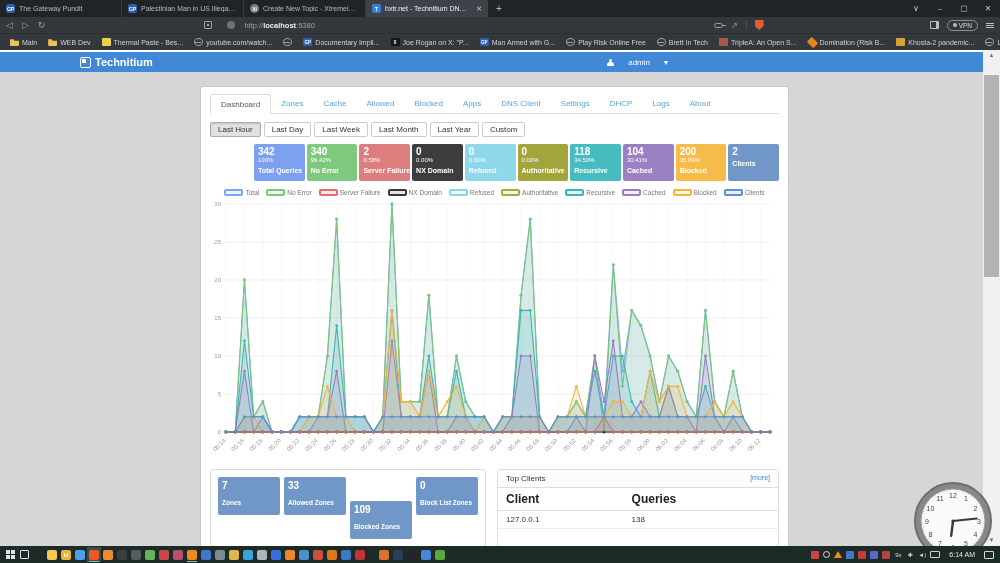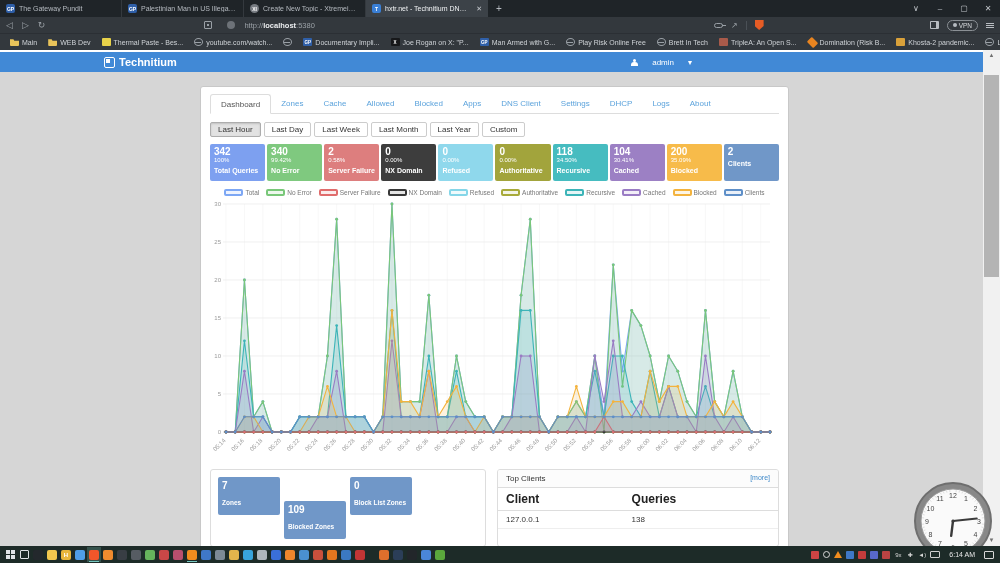--- a/index.html
+++ b/index.html
@@ -50,21 +50,21 @@
   .bkic.x{background:#17181a;}
   .bkic.page-yellow{background:#e8d24a;}
   .bkic.dice{background:#a85a4a;}
   .bkic.diamond-orange{background:#e88420;transform:rotate(45deg);width:7px;height:7px;}
   .bkic.book{background:#d9a13a;}
 
   
   .viewport{position:absolute;top:50px;left:0;right:0;bottom:17px;background:#d6d6d6;overflow:hidden;}
   .pagegap{height:2px;background:#fff;}
   .navbar{height:20px;background:#4189d6;position:relative;}
-  .nav-inner{width:588px;margin-left:104px;height:100%;display:flex;align-items:center;}
+  .nav-inner{width:588px;margin-left:80px;height:100%;display:flex;align-items:center;}
   .brand{display:flex;align-items:center;gap:4px;color:#fff;font-weight:bold;font-size:11px;}
   .logo{width:11px;height:11px;border:1.5px solid #fff;border-radius:2px;position:relative;}
   .logo:after{content:"";position:absolute;left:1px;top:1px;width:4px;height:4px;background:#fff;}
   .userbox{margin-left:auto;display:flex;align-items:center;gap:14px;color:#fff;font-size:8px;}
   .usric{width:7px;height:7px;position:relative;}
   .usric:before{content:"";position:absolute;left:2px;top:0;width:3px;height:3px;border-radius:50%;background:#fff;}
   .usric:after{content:"";position:absolute;left:0;top:3.5px;width:7px;height:3.5px;border-radius:3px 3px 0 0;background:#fff;}
 
   .panel{position:absolute;left:200px;top:36px;width:589px;background:#fff;border:1px solid #c8c8c8;border-radius:3px;}
   .panel-h{padding:5px 10px;background:#f7f7f7;border-bottom:1px solid #ddd;font-size:9px;color:#333;border-radius:3px 3px 0 0;}
@@ -280,21 +280,21 @@
           </div>
         <div class="ranges" id="ranges-host">
             <button class="rbtn active">Last Hour</button>
             <button class="rbtn">Last Day</button>
             <button class="rbtn">Last Week</button>
             <button class="rbtn">Last Month</button>
             <button class="rbtn">Last Year</button>
             <button class="rbtn">Custom</button>
           </div>
         <div class="stats" id="stats-host">
-            <div class="stat" style="background: rgb(125, 160, 240);">
+            <div class="stat" style="background: rgb(125, 160, 240); margin-left: 44px;">
               <div class="v">342</div>
               <div class="p">100%</div>
               <div class="l">Total Queries</div>
             </div>
             <div class="stat" style="background: rgb(127, 201, 127);">
               <div class="v">340</div>
               <div class="p">99.42%</div>
               <div class="l">No Error</div>
             </div>
             <div class="stat" style="background: rgb(221, 126, 126);">
@@ -1074,20 +1074,24 @@
               <circle cx="550.7796610169491" cy="234" r="1.4" fill="#5e8fc8"></circle>
               <circle cx="560" cy="234" r="1.4" fill="#5e8fc8"></circle>
             </svg>
         </div>
         <div class="bottomrow">
           <div class="zpanel" id="zones-host">
               <div class="zcard" style="background: rgb(112, 151, 200);">
                 <div class="v">7</div>
                 <div class="l">Zones</div>
               </div>
+              <div class="zcard" style="background: rgb(112, 151, 200);">
+                <div class="v">33</div>
+                <div class="l">Allowed Zones</div>
+              </div>
               <div class="zcard" style="background: rgb(112, 151, 200); margin-top: 24px;">
                 <div class="v">109</div>
                 <div class="l">Blocked Zones</div>
               </div>
               <div class="zcard" style="background: rgb(112, 151, 200);">
                 <div class="v">0</div>
                 <div class="l">Block List Zones</div>
               </div>
             </div>
           <div class="tcpanel">

